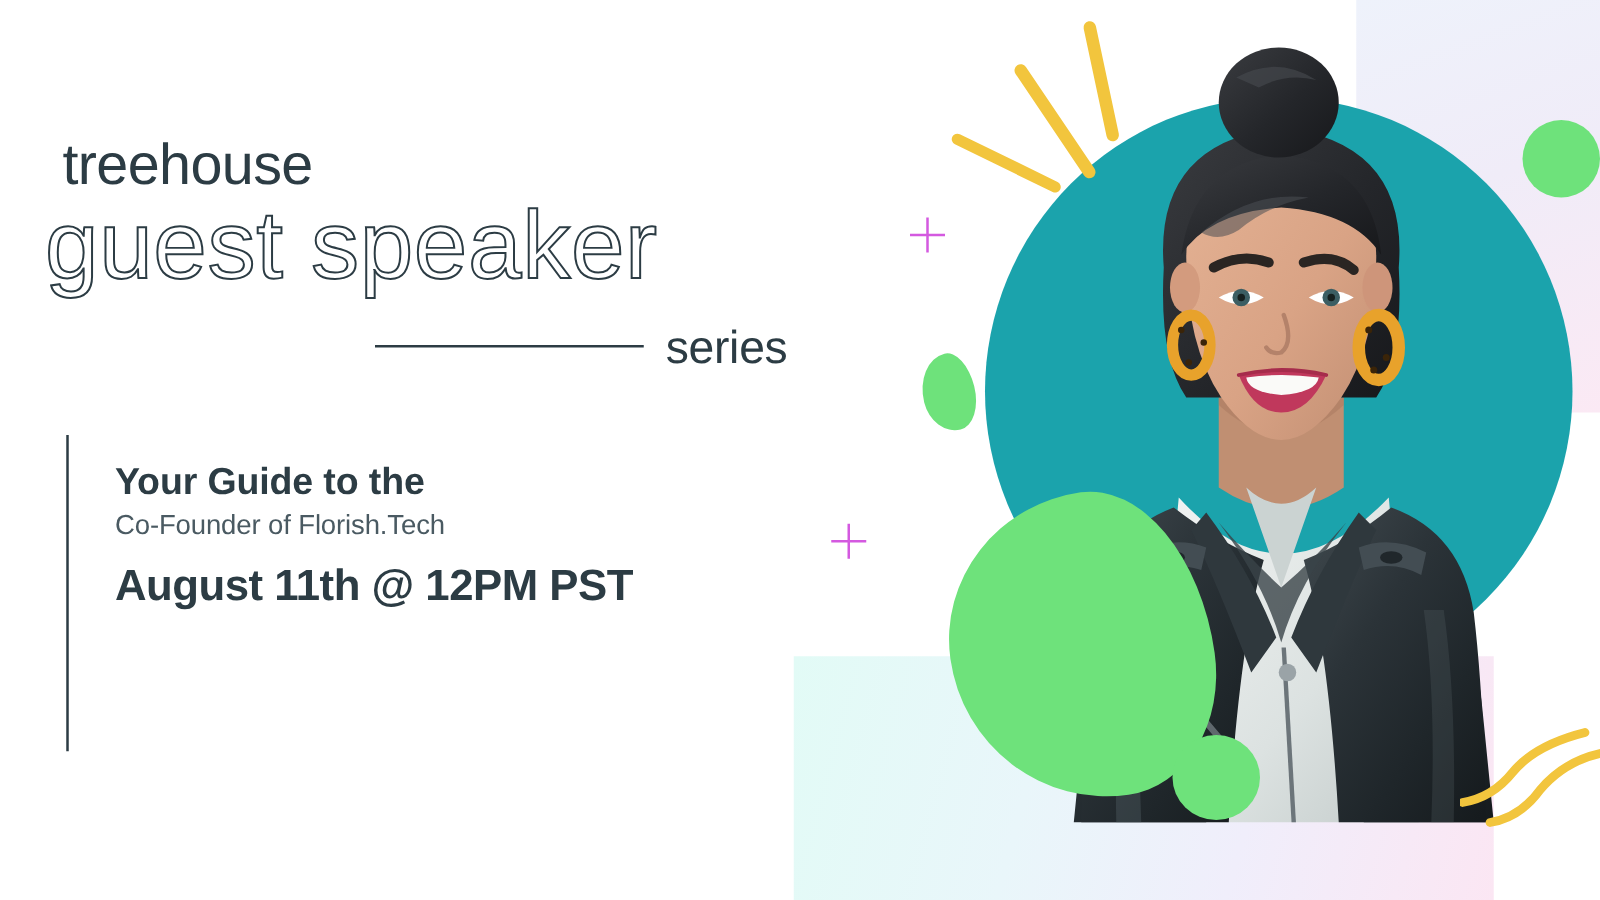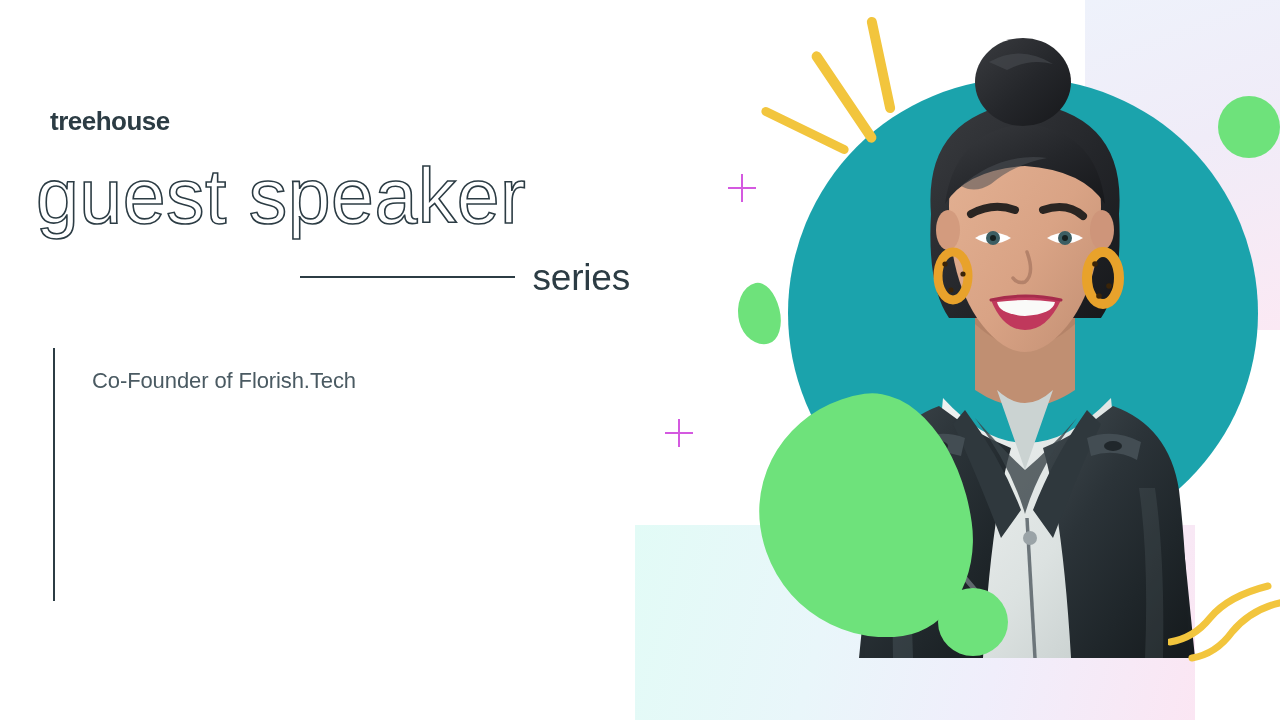--- a/index.html
+++ b/index.html
@@ -63,21 +63,21 @@
 
   
   .waves{position:absolute;left:1168px;top:576px;width:118px;height:90px;}
 
   
   .portrait{position:absolute;left:815px;top:18px;width:420px;height:640px;}
 
   
   .brandmark{
     position:absolute;left:50px;top:108px;
-    font-size:26px;font-weight:700;letter-spacing:-0.5px;
+    font-size:46px;font-weight:400;letter-spacing:-0.5px;
     color:#2C3C44;line-height:1;
   }
   .headline{
     position:absolute;left:36px;top:158px;
     font-size:77px;font-weight:400;letter-spacing:0.5px;
     line-height:1;
     color:transparent;
     -webkit-text-stroke:1.6px #2C3C44;
     white-space:nowrap;
   }
@@ -254,16 +254,18 @@
   <div class="headline">guest speaker</div>
 
   <div class="series-row">
     <span class="series-rule"></span>
     <span class="series-word">series</span>
   </div>
 
   <div class="accent-bar"></div>
 
   <div class="info-block">
+    <div class="talk-title">Your Guide to the</div>
     <div class="speaker-line second">Co-Founder of Florish.Tech</div>
+    <div class="datetime">August 11th @ 12PM PST</div>
   </div>
 
 </div>
 
 </body></html>

